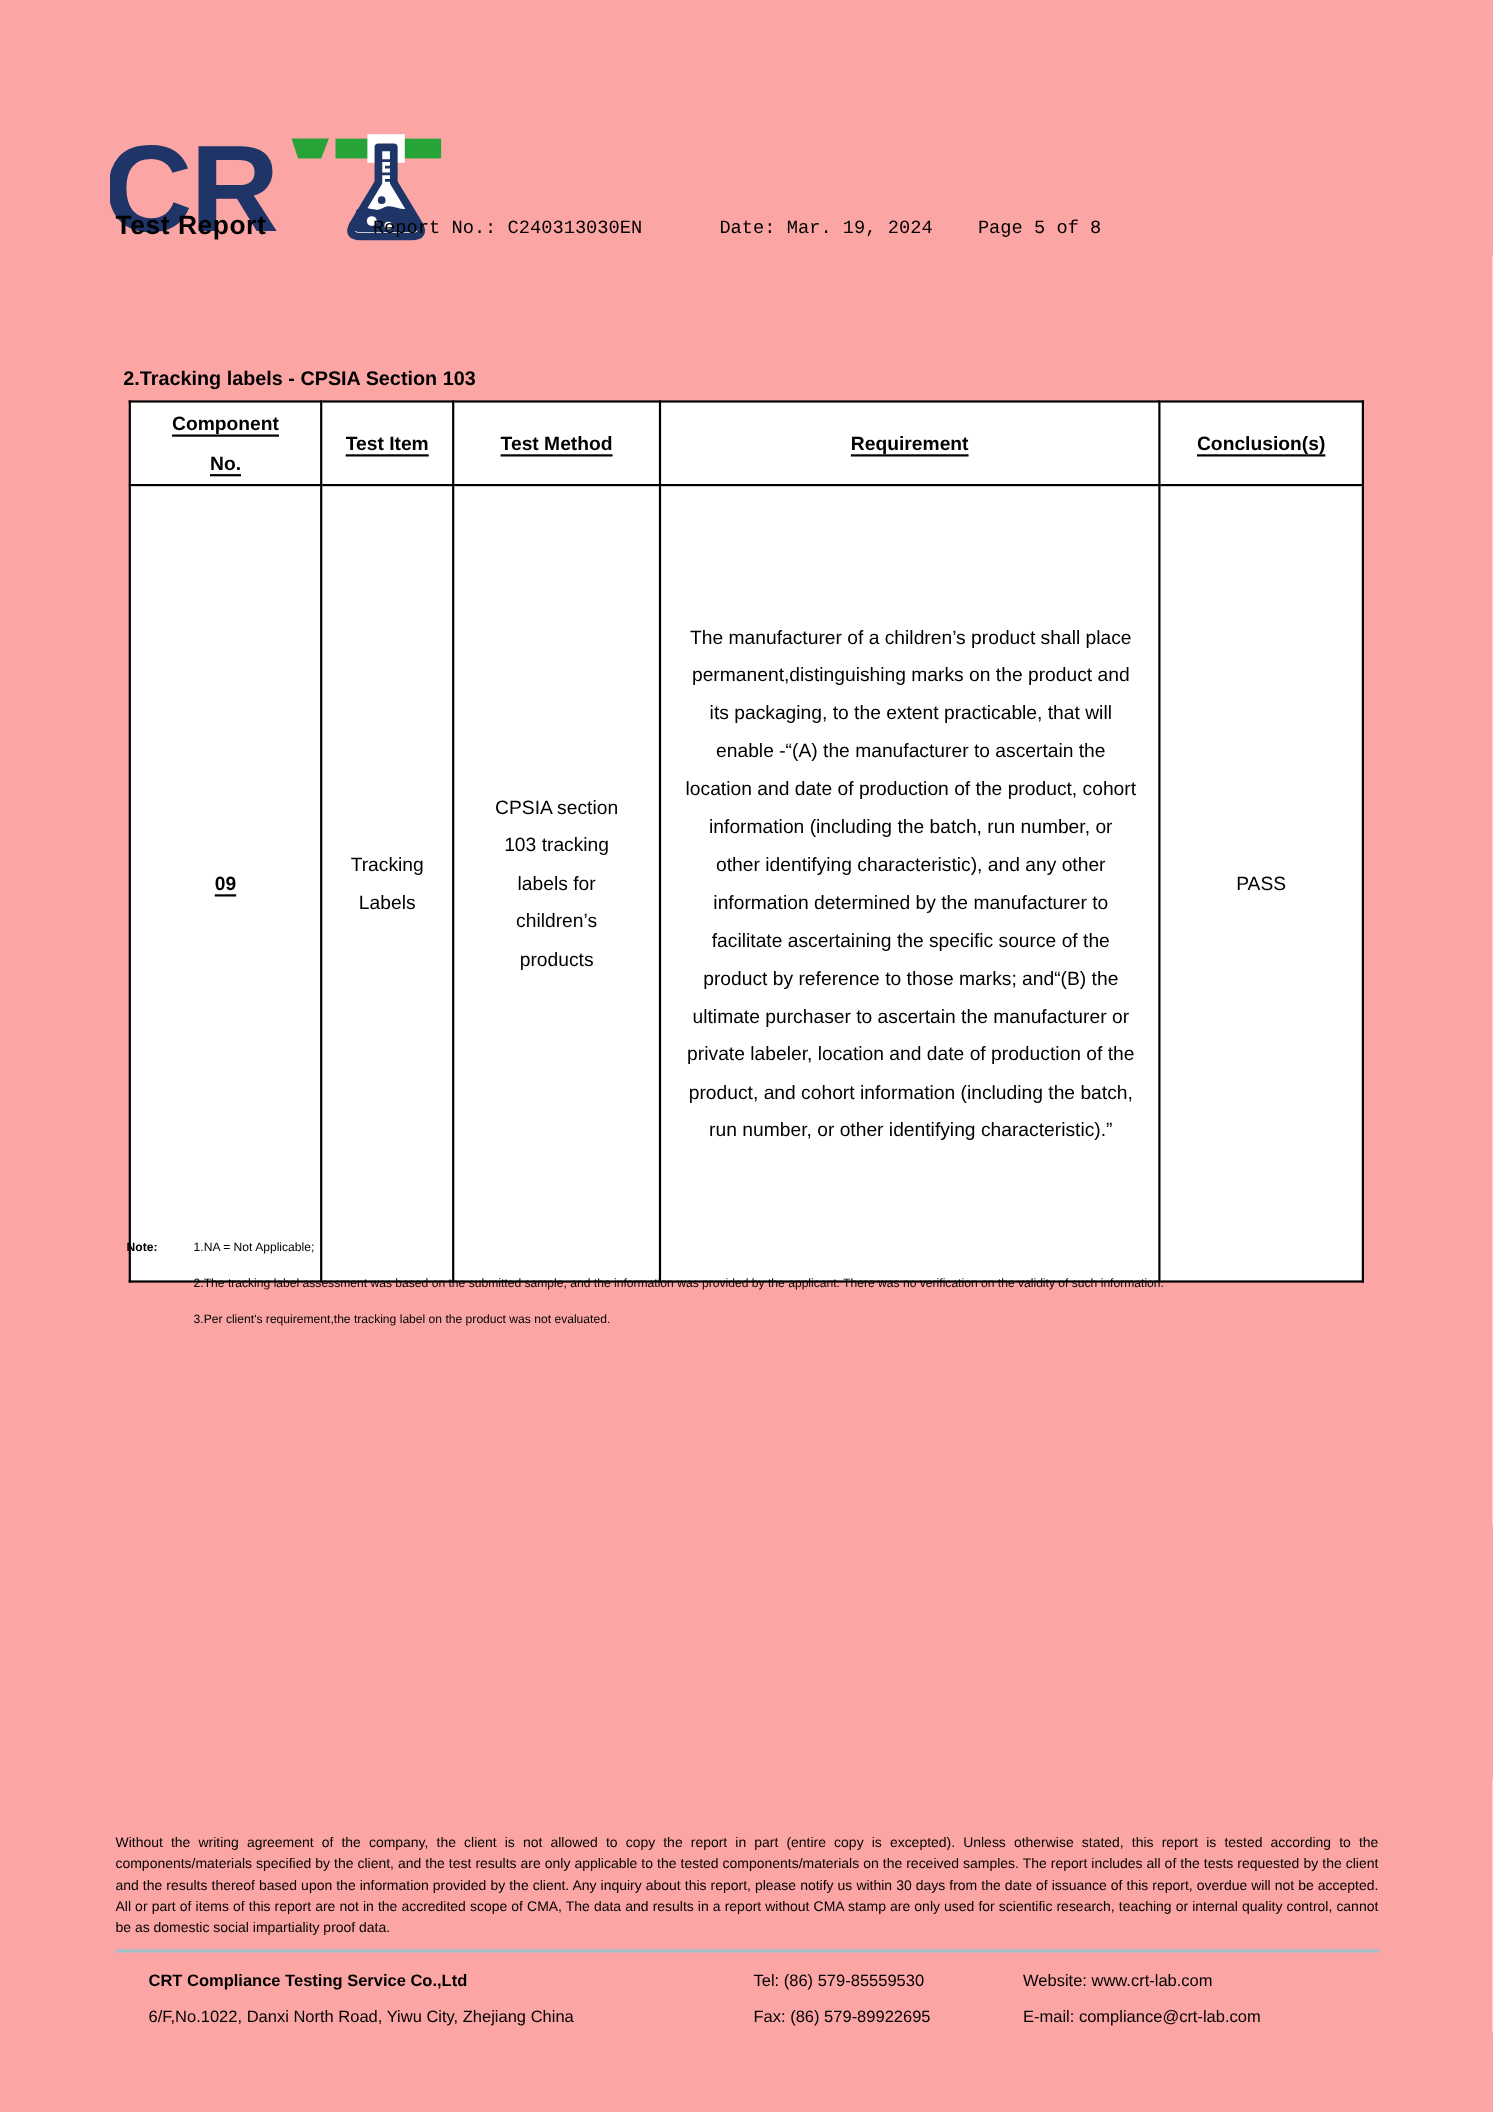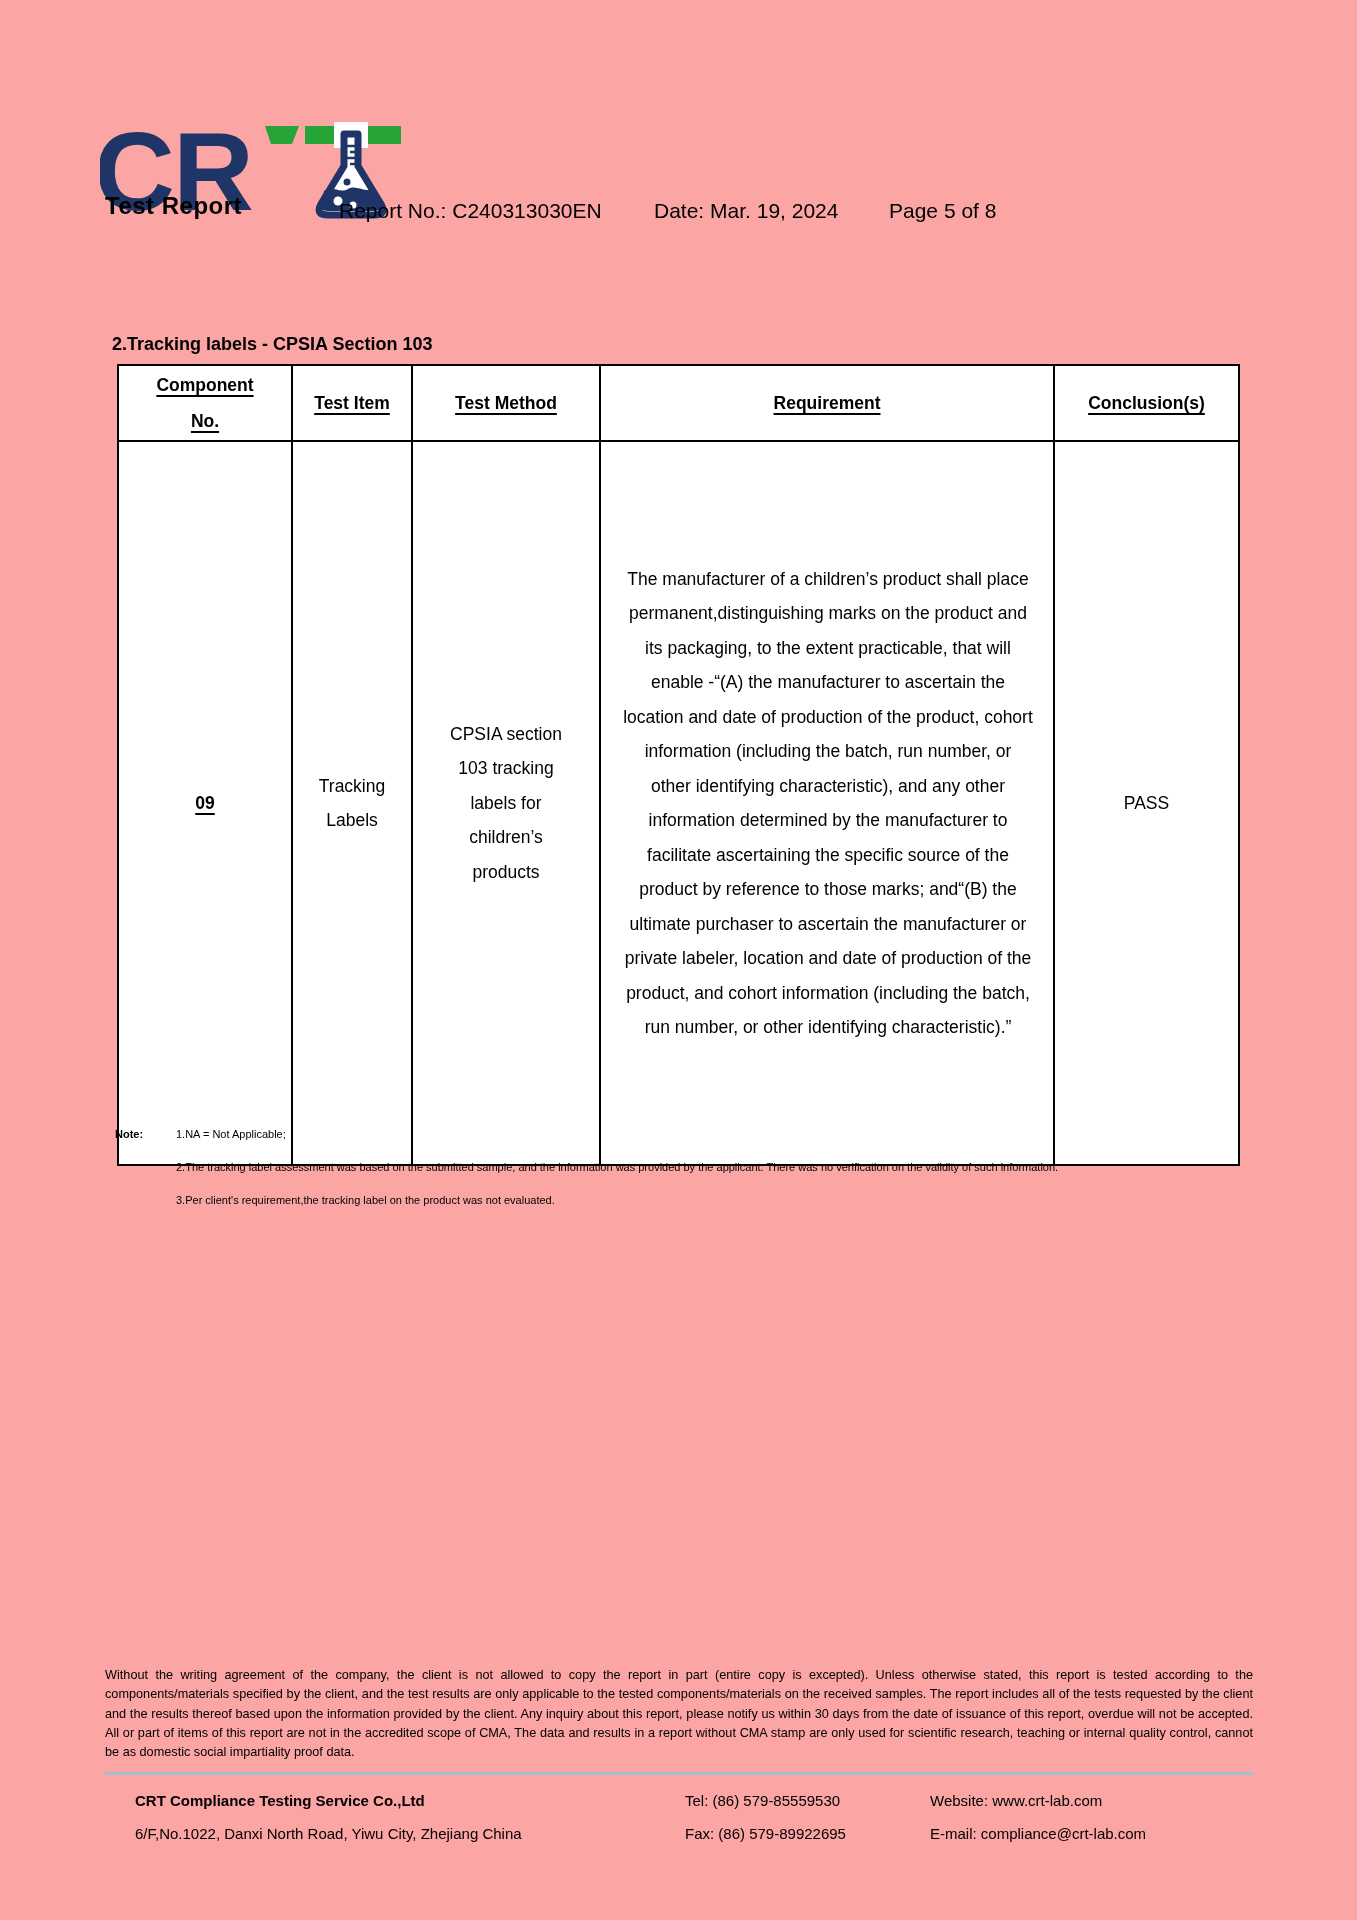--- a/index.html
+++ b/index.html
@@ -3,21 +3,21 @@
 <meta charset="utf-8">
 <style>
   * { margin:0; padding:0; box-sizing:border-box; }
   html,body { background:#ffffff; }
   body { font-family:"Liberation Sans", sans-serif; color:#000; }
   .page { position:relative; width:1357px; height:1920px; background:#fca5a5; overflow:hidden; }
 
   
   .logo { position:absolute; left:100px; top:88px; width:305px; height:148px; }
   .report-title { position:absolute; left:105px; top:192px; font-size:24px; font-weight:bold; letter-spacing:0.5px; }
-  .hdr-text { position:absolute; top:199px; font-size:21px; }
+  .hdr-text { position:absolute; top:199px; font-size:17px;font-family:Liberation Mono, monospace; }
   .hdr-reportno { left:339px; }
   .hdr-date { left:654px; }
   .hdr-page { left:889px; }
 
   
   .section-title { position:absolute; left:112px; top:334px; font-size:18px; font-weight:bold; }
 
   
   table.report { position:absolute; left:117px; top:364px; width:1121px; border-collapse:collapse; table-layout:fixed; }
   table.report td, table.report th { border:2px solid #000; font-size:17.5px; vertical-align:middle; text-align:center; background:#fff; }

